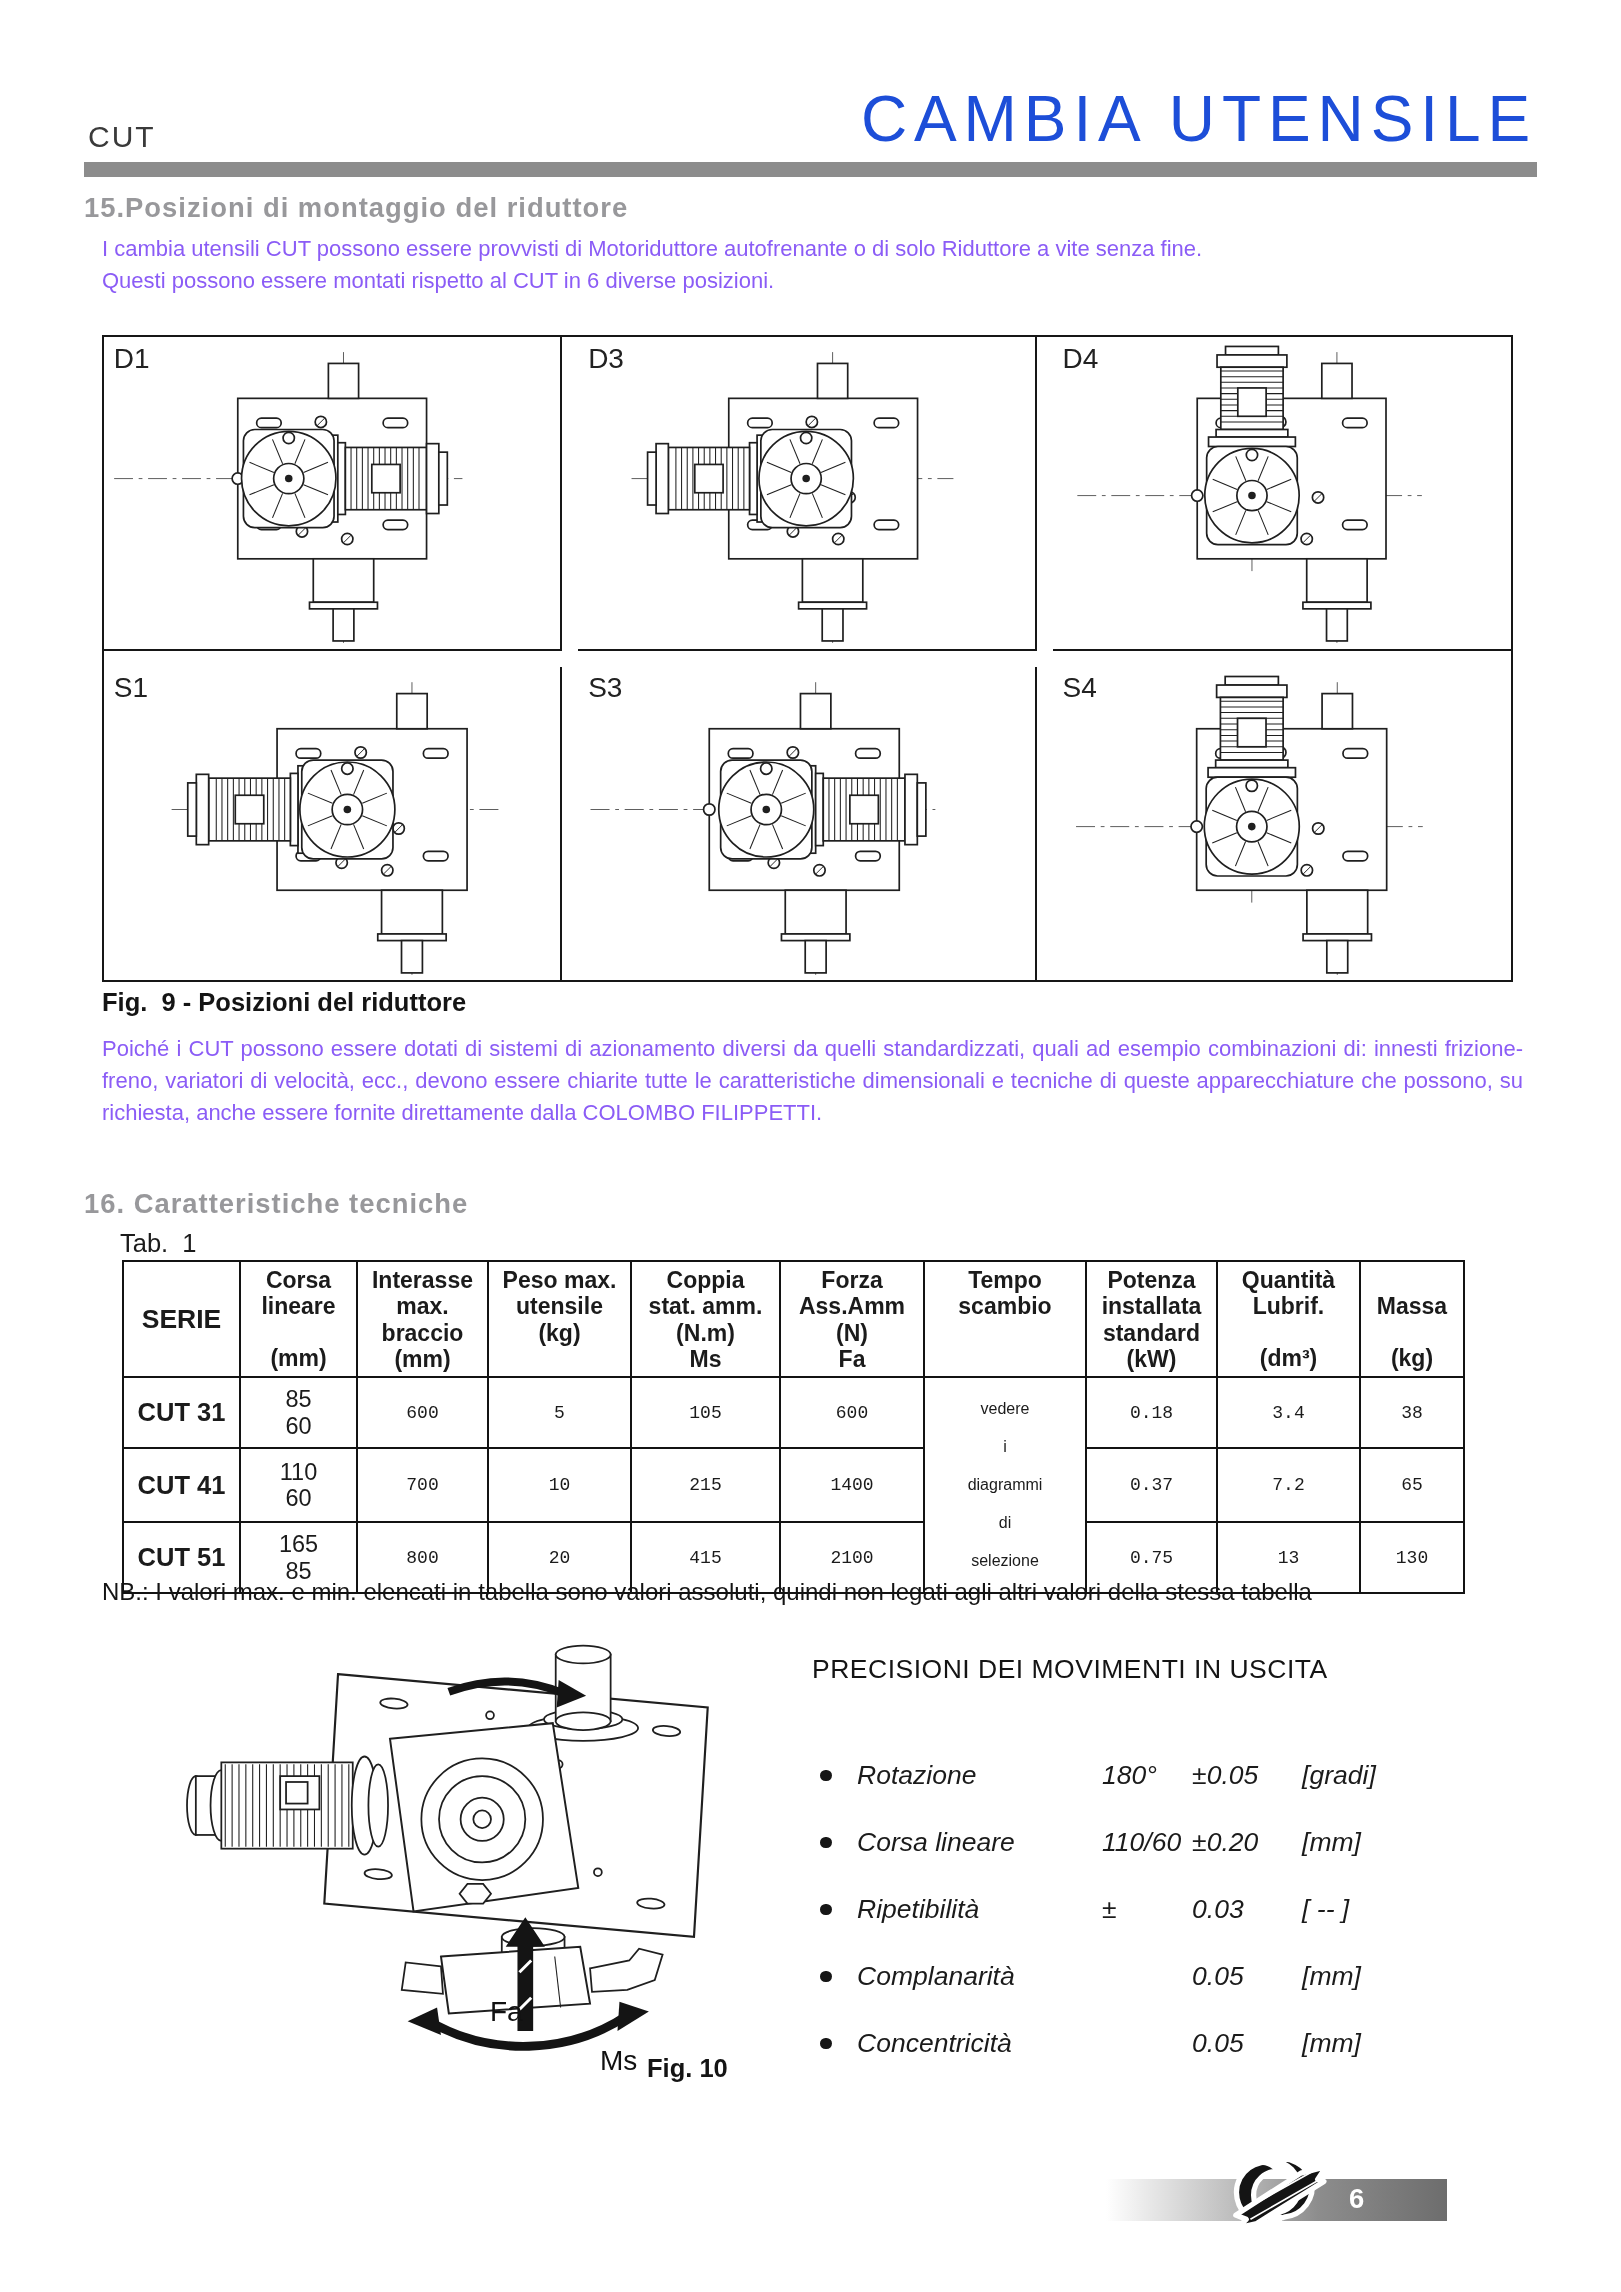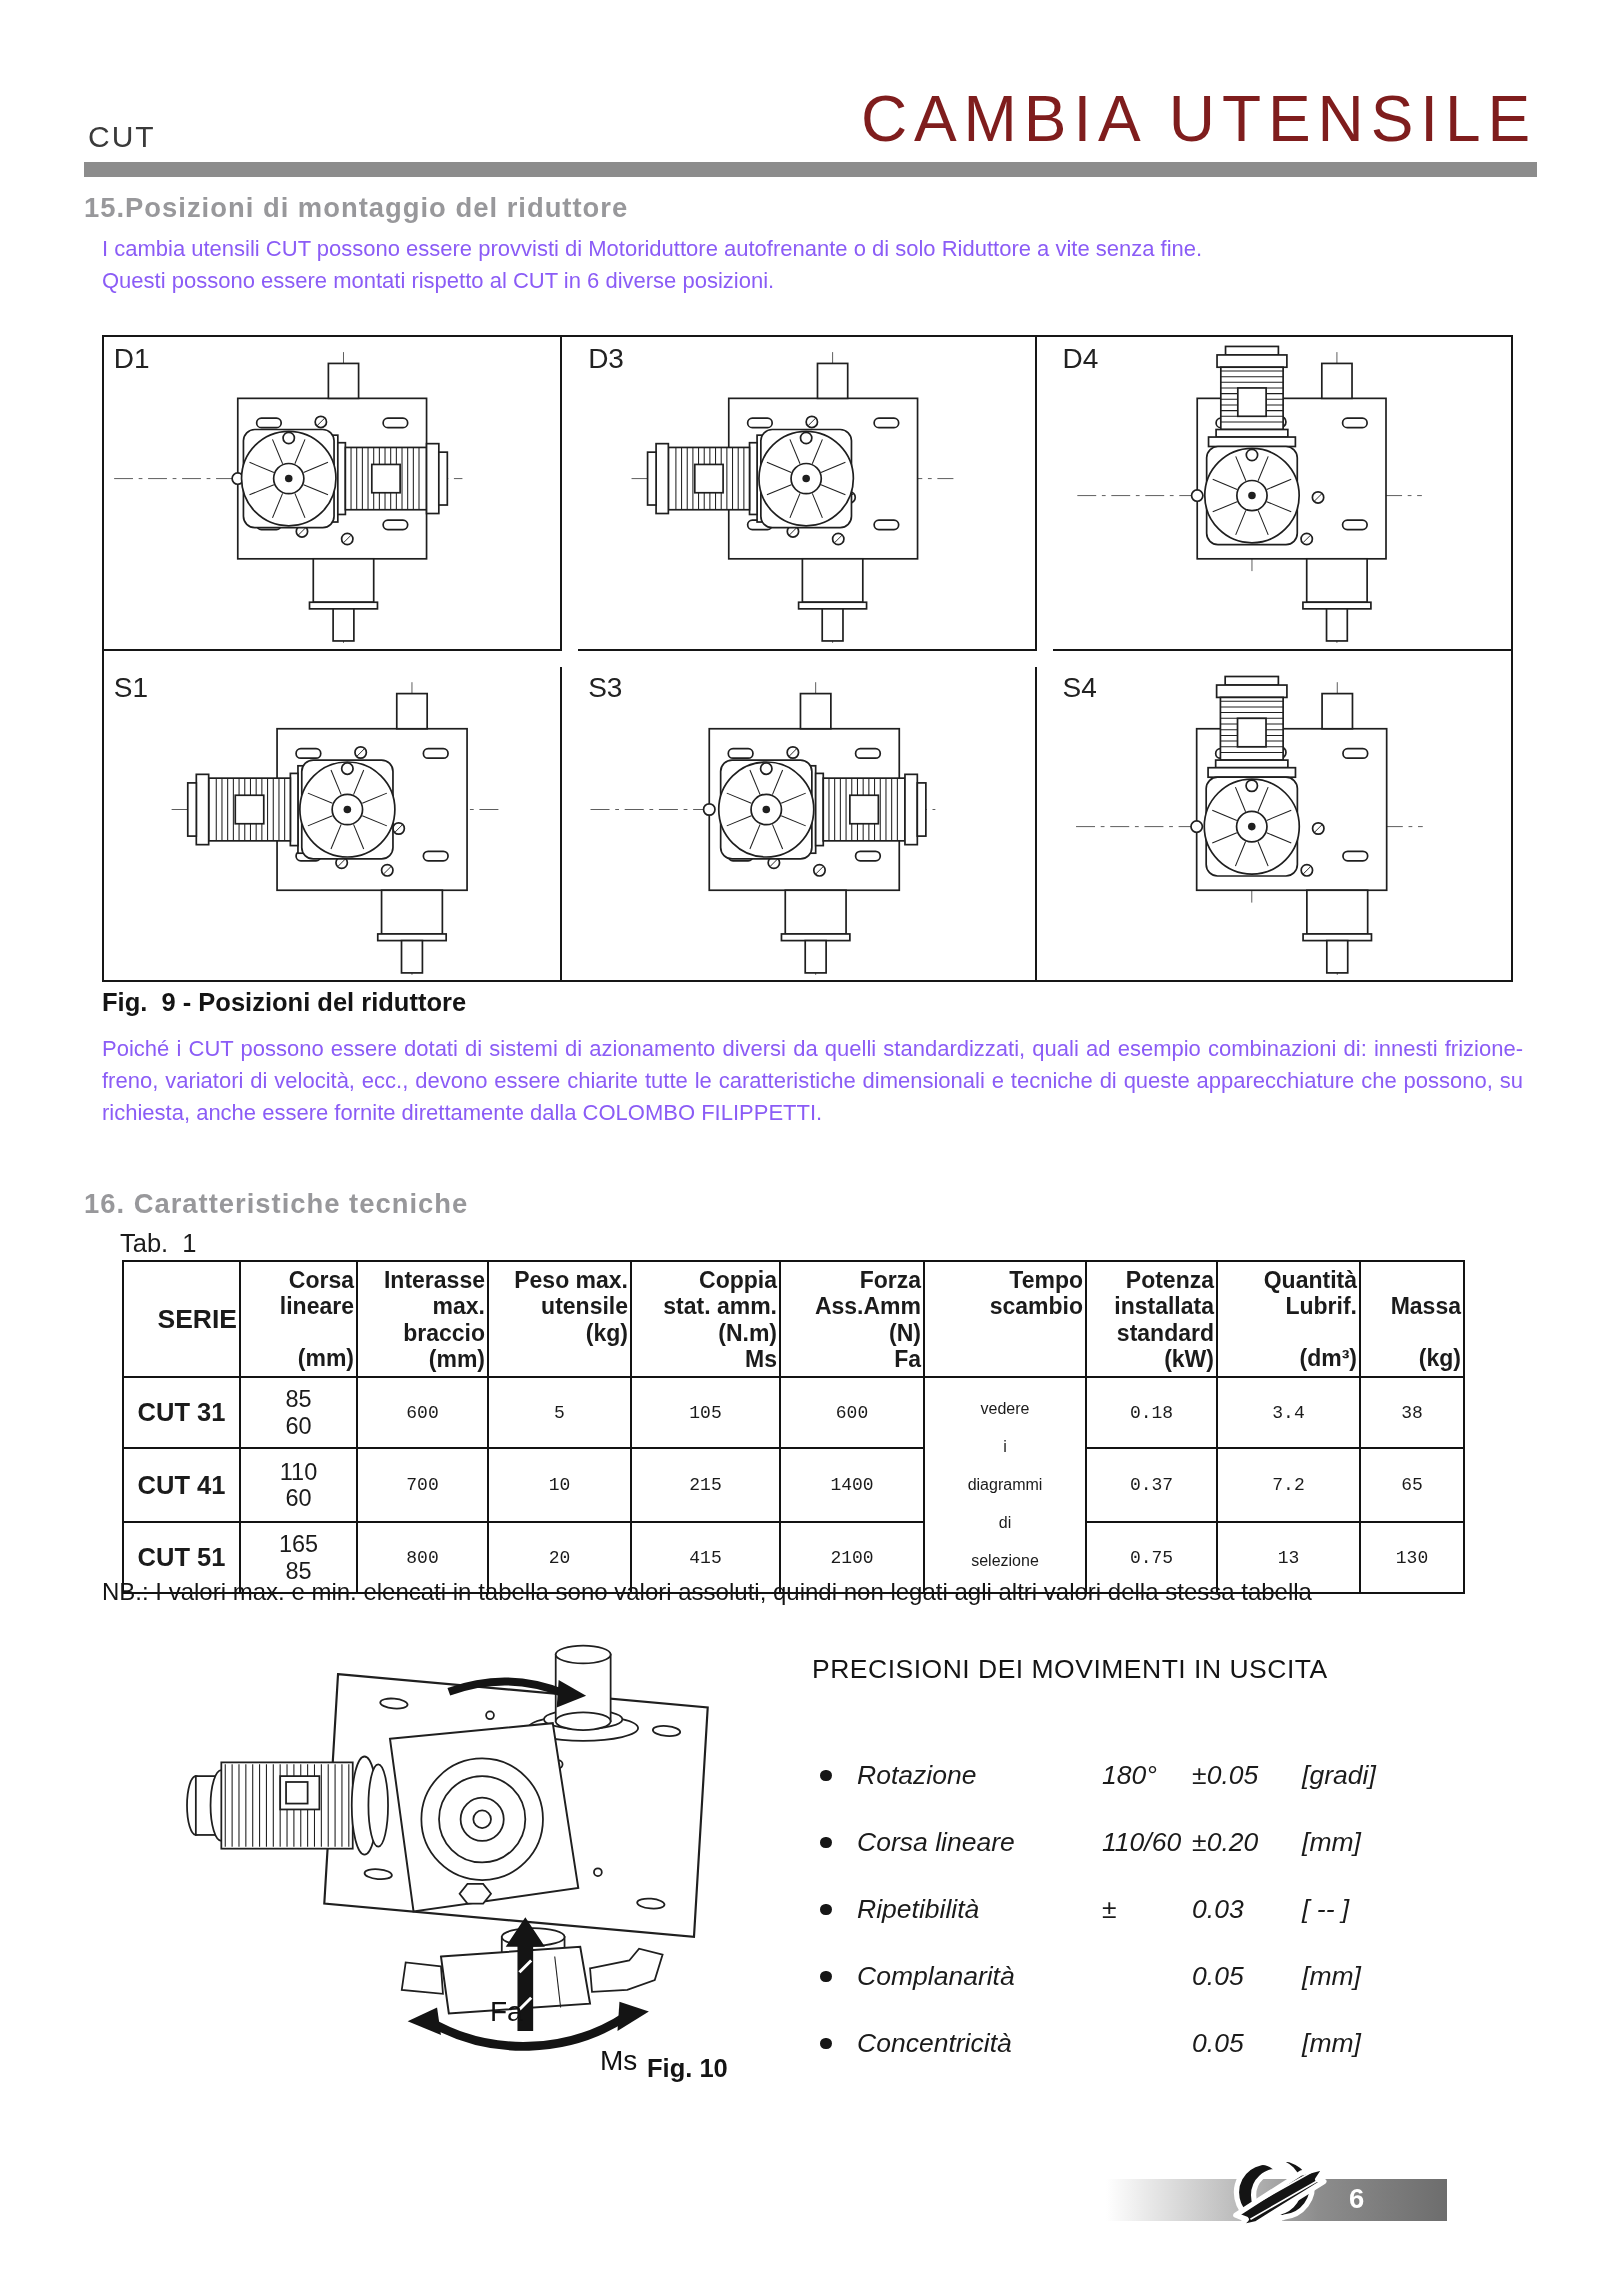--- a/index.html
+++ b/index.html
@@ -1,21 +1,21 @@
 <!DOCTYPE html>
 <html><head>
 <meta charset="utf-8">
 <style>
   html,body{margin:0;padding:0;background:#d8d8d8;}
   .page{position:relative;width:1621px;height:2293px;background:#ffffff;margin:0 auto;
         font-family:"Liberation Sans",sans-serif;color:#1b1b1b;overflow:hidden;}
 
   
   .cut-code{position:absolute;left:88px;top:120px;font-size:30px;letter-spacing:2px;color:#3a3a3a;text-align:center;}
-  .doc-title{position:absolute;right:84px;top:82px;font-size:64px;letter-spacing:6.9px;color:#7f1d1d;
+  .doc-title{position:absolute;right:84px;top:82px;font-size:64px;letter-spacing:6.9px;color:#1d4ed8;
              font-weight:normal;white-space:nowrap;}
   .header-bar{position:absolute;left:84px;top:162px;width:1453px;height:14.7px;background:#8c8c8c;}
 
   
   .sec-heading{position:absolute;left:84px;font-weight:bold;font-size:27.4px;color:#98989b;letter-spacing:1px;}
   .body-text{font-size:22px;line-height:32px;color:#8b5cf6;}
 
   .s15-par{position:absolute;left:102px;top:233px;width:1423px;}
 
   
@@ -30,21 +30,21 @@
   .fig-caption{position:absolute;font-size:25.5px;color:#141414;white-space:pre;font-weight:bold;}
 
   .par2{position:absolute;left:102px;top:1033px;width:1421px;text-align:justify;}
 
   .tab-label{position:absolute;left:120px;top:1229px;font-size:25.5px;white-space:pre;}
 
   
   .spec-table{position:absolute;left:122px;top:1260px;border-collapse:collapse;table-layout:fixed;
               background:#fff;}
   .spec-table th,.spec-table td{border:2.9px solid #131313;padding:0;text-align:center;vertical-align:middle;}
-  .th-in{display:flex;flex-direction:column;align-items:flex-end;height:114px;padding:4.9px 2px;box-sizing:border-box;}
+  .th-in{display:flex;flex-direction:column;align-items:center;height:114px;padding:4.9px 2px;box-sizing:border-box;}
   .th-in div{font-size:23px;font-weight:bold;line-height:26.5px;}
   .mt-auto{margin-top:auto;}
   .jc-center{justify-content:center;}
   .serie-h{font-size:26.5px !important;}
   .cell-val{font-size:18px;font-family:Liberation Mono, monospace;}
   .serie-cell{font-weight:bold;font-size:25.5px;}
   .stack div{font-size:23.5px;line-height:26.5px;}
   .tempo-cell div{font-size:16px;line-height:38px;}
   .nb-note{position:absolute;left:102px;top:1578px;font-size:24px;color:#141414;}
 

